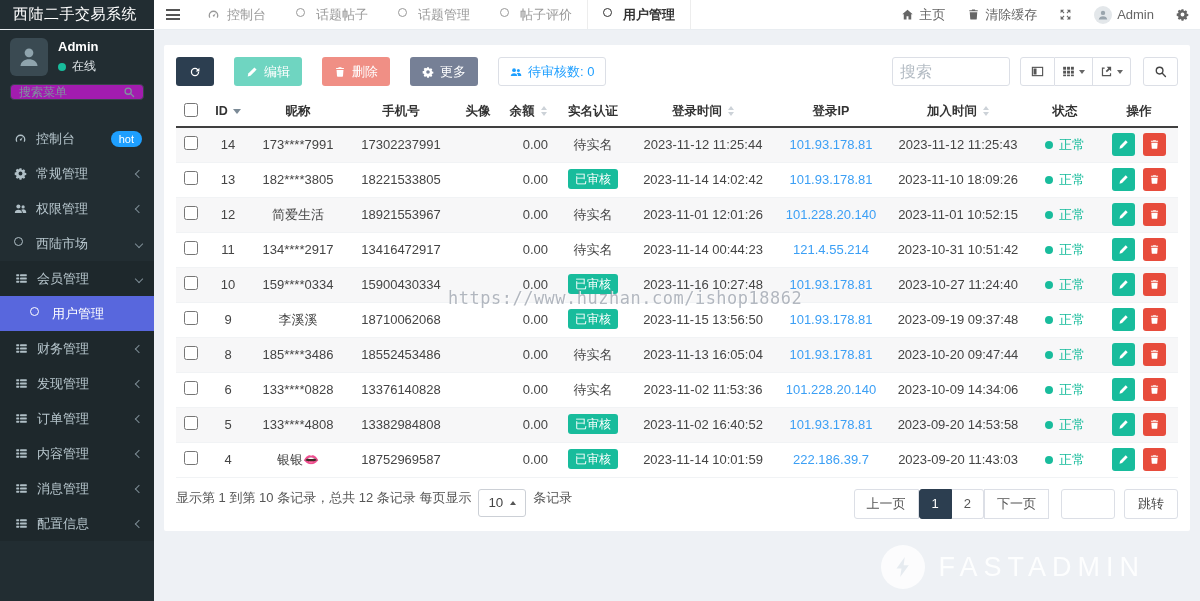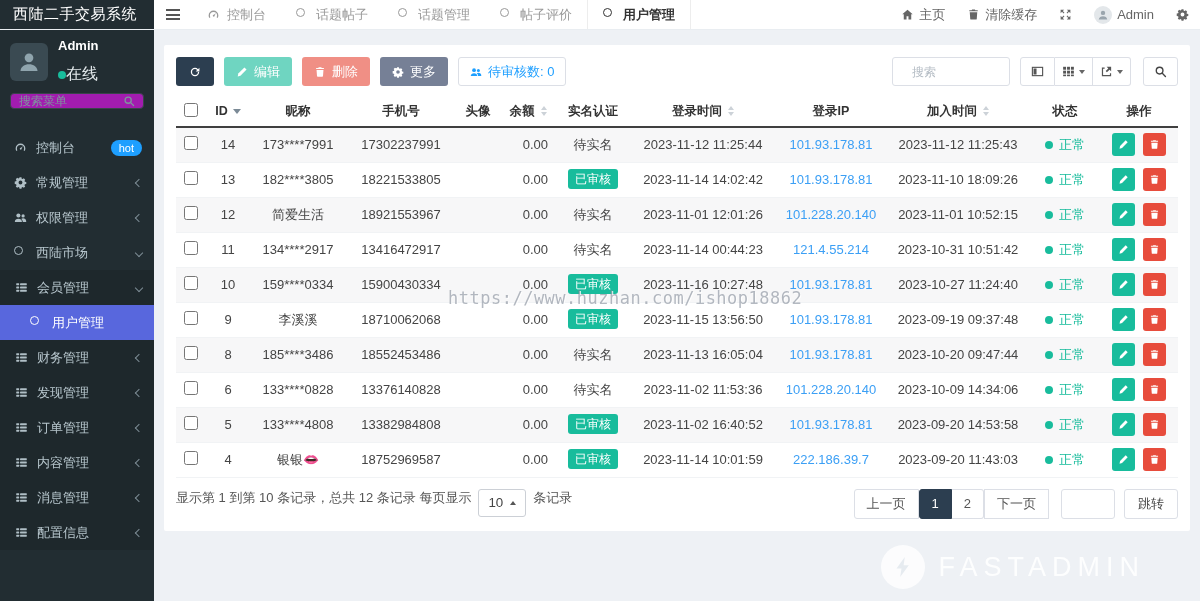--- a/index.html
+++ b/index.html
@@ -21,21 +21,21 @@
 .icon{display:inline-flex;width:13px;height:13px;flex:none}
 .icon svg{width:100%;height:100%}
 .avatar-sm{width:18px;height:18px;border-radius:50%;background:#e3e7ea;color:#9aa5ad;display:inline-flex;align-items:center;justify-content:center;overflow:hidden}
 .avatar-sm svg{width:12px;height:12px}
 
 .sidebar{position:absolute;left:0;top:30px;bottom:0;width:154px;background:#222d32;color:#b8c7ce;overflow:hidden;z-index:2}
 .user-panel{display:flex;gap:10px;padding:8px 10px;align-items:center}
 .user-avatar{width:38px;height:38px;border-radius:6px;background:#3a4a52;color:#8fa4ad;display:flex;align-items:center;justify-content:center;flex:none}
 .user-avatar svg{width:24px;height:24px}
 .user-name{color:#fff;font-weight:bold;font-size:13px}
-.user-status{display:flex;align-items:center;font-size:16px;color:#e2e8eb;margin-top:11px}
+.user-status{display:flex;align-items:center;gap:6px;font-size:12px;color:#e2e8eb;margin-top:4px}
 .dot-green{width:8px;height:8px;border-radius:50%;background:#18bc9c;display:inline-block;flex:none}
 .menu-search{margin:0 10px 21px;display:flex;align-items:center;background:#a21caf;border:1px solid #39444b;border-radius:4px;height:16px;padding:0 8px;gap:6px}
 .menu-search input{flex:1;background:transparent;border:0;outline:0;color:#b8c7ce;font-size:12px;min-width:0}
 .menu-search input::placeholder{color:#7f949e}
 .menu-search .icon{color:#7f949e;width:12px;height:12px}
 .menu{list-style:none}
 .menu li{display:flex;align-items:center;height:35px;padding:0 12px 0 14px;cursor:pointer;gap:9px;font-size:13px;color:#b8c7ce}
 .menu li .m-icon{width:13px;height:13px;display:inline-flex;color:#b0bfc6;flex:none}
 .menu li.lvl2{background:#1e282c;padding-left:15px}
 .menu li.lvl3{background:#1e282c;padding-left:30px}
@@ -43,29 +43,29 @@
 .menu li.active .m-icon{color:#fff}
 .m-label{flex:1;white-space:nowrap;overflow:hidden}
 .badge-hot{background:#1e9fff;color:#fff;font-size:11px;line-height:16px;padding:0 8px;border-radius:9px;flex:none}
 .chev{width:6px;height:6px;border-left:1.5px solid #7d8d95;border-bottom:1.5px solid #7d8d95;flex:none}
 .chev.left{transform:rotate(45deg)}
 .chev.down{transform:rotate(-45deg)}
 
 .content{position:absolute;left:154px;top:30px;right:0;bottom:0;background:#eef1f5}
 .panel{position:absolute;left:10px;right:10px;top:15px;background:#fff;border-radius:2px;padding:10px 12px 0}
 .toolbar{display:flex;align-items:center;padding:2px 0 10px}
-.btn{display:inline-flex;align-items:center;gap:6px;height:29px;padding:0 11px;border:1px solid transparent;border-radius:3px;font-size:13px;color:#fff;cursor:pointer;margin-right:10px;background:#fff}
+.btn{display:inline-flex;align-items:center;gap:6px;height:29px;padding:0 11px;border:1px solid transparent;border-radius:3px;font-size:13px;color:#fff;cursor:pointer;margin-right:20px;background:#fff}
 .btn .icon{width:12px;height:12px}
 .btn-refresh{background:#2c3e50;width:38px;justify-content:center;padding:0}
 .btn-edit{background:#18bc9c;opacity:.62}
 .btn-del{background:#e74c3c;opacity:.62}
 .btn-more{background:#768096}
 .btn-pending{background:#fff;border-color:#dcdfe6;color:#1e9fff}
 .toolbar-right{margin-left:auto;display:flex;align-items:center}
-.search-input{width:118px;height:29px;border:1px solid #dcdfe6;border-radius:3px;padding:0 19px;font-size:12px;color:#0369a1;outline:0}
+.search-input{width:118px;height:29px;border:1px solid #dcdfe6;border-radius:3px;padding:0 7px;font-size:16px;color:#0369a1;outline:0}
 .search-input::placeholder{color:#b4bcc4}
 .btn-group{display:flex;margin-left:10px}
 .btn-tool{min-width:35px;height:29px;border:1px solid #dcdfe6;background:#fff;color:#555;display:inline-flex;align-items:center;justify-content:center;gap:4px;cursor:pointer;padding:0 7px}
 .btn-group .btn-tool+.btn-tool{border-left:0}
 .btn-group .btn-tool:first-child{border-radius:3px 0 0 3px}
 .btn-group .btn-tool:last-child{border-radius:0 3px 3px 0}
 .btn-search{width:35px;height:29px;border:1px solid #dcdfe6;border-radius:3px;background:#fff;color:#444;display:inline-flex;align-items:center;justify-content:center;margin-left:12px;cursor:pointer}
 .caret{width:0;height:0;border-left:3.5px solid transparent;border-right:3.5px solid transparent;border-top:4px solid #666;display:inline-block}
 .caret-up{border-top:0;border-bottom:4px solid #555}
 

